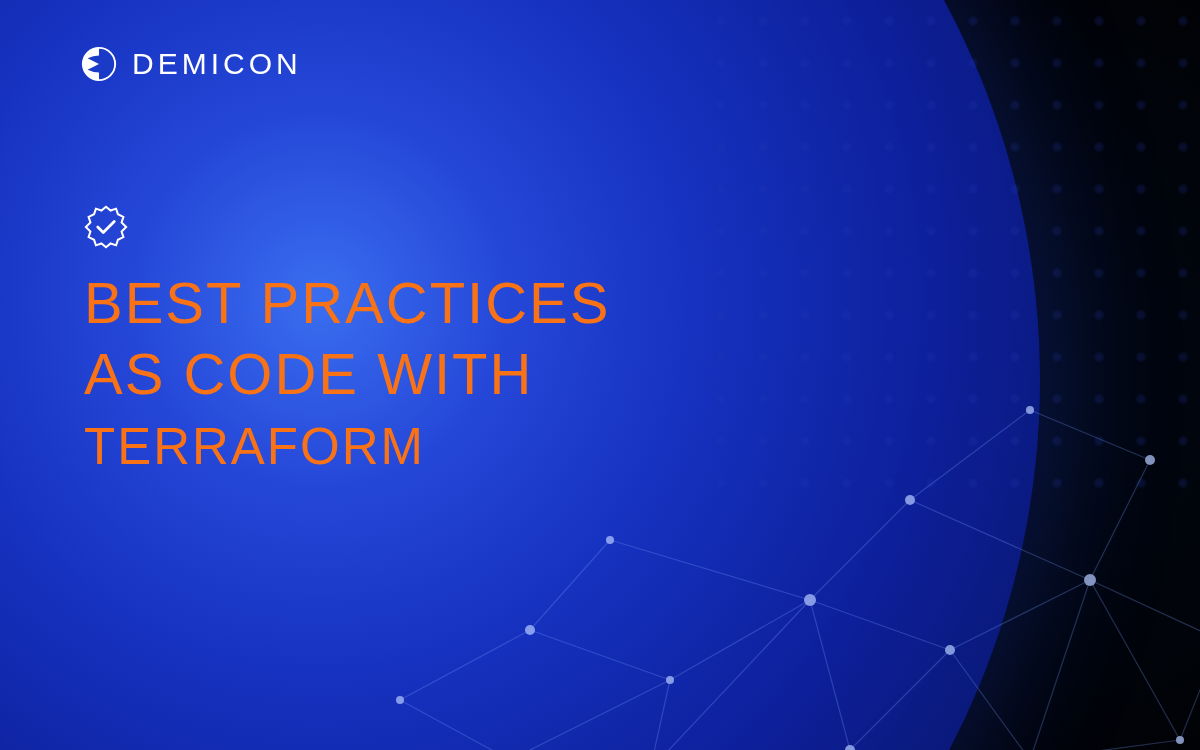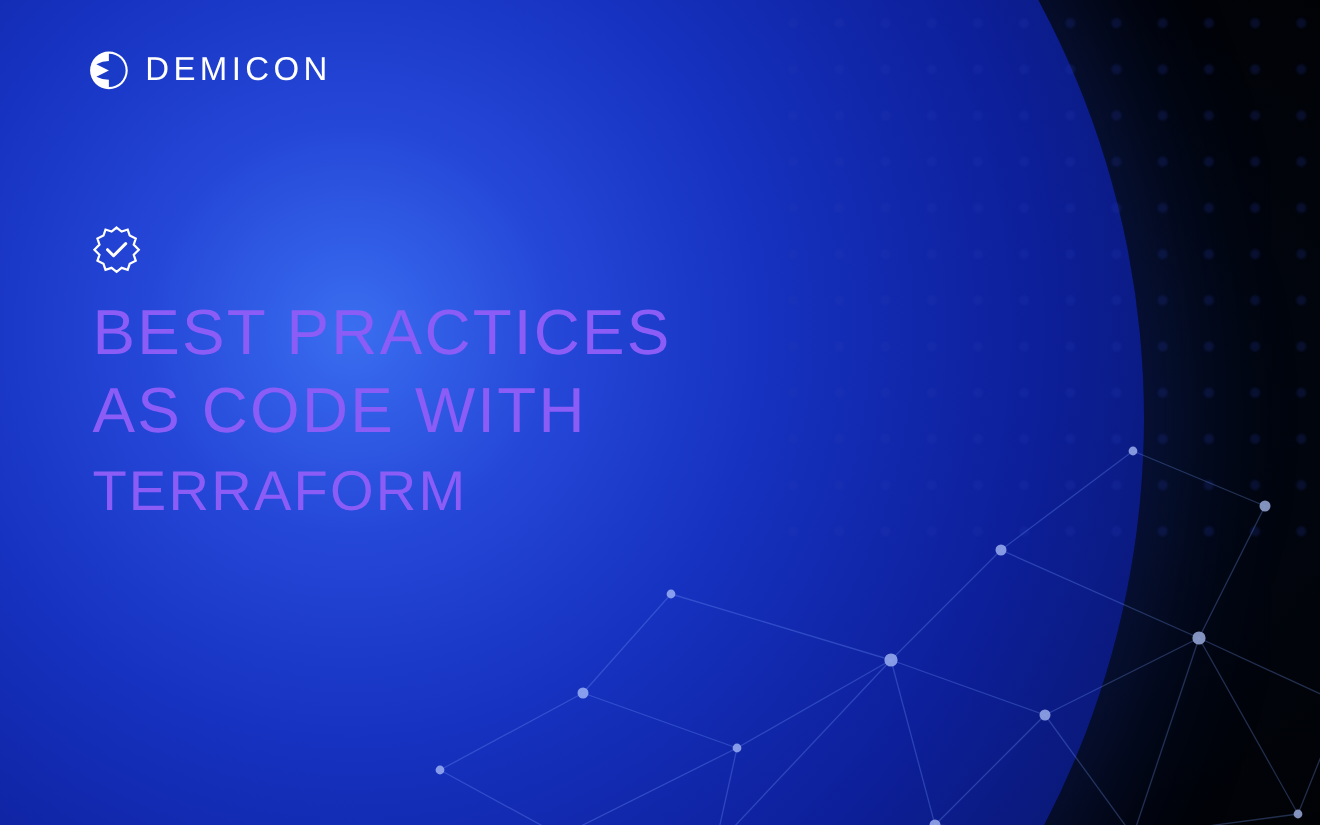--- a/index.html
+++ b/index.html
@@ -86,21 +86,21 @@
     left: 84px;
     width: 44px;
     height: 44px;
   }
   
   
   .headline {
     position: absolute;
     top: 268px;
     left: 84px;
-    color: #8b5cf6;
+    color: #f97316;
   }
   .line-thin {
     font-size: 58px;
     font-weight: 200;
     letter-spacing: 2px;
     line-height: 1.22;
   }
   .line-bold {
     font-size: 51px;
     font-weight: 500;

